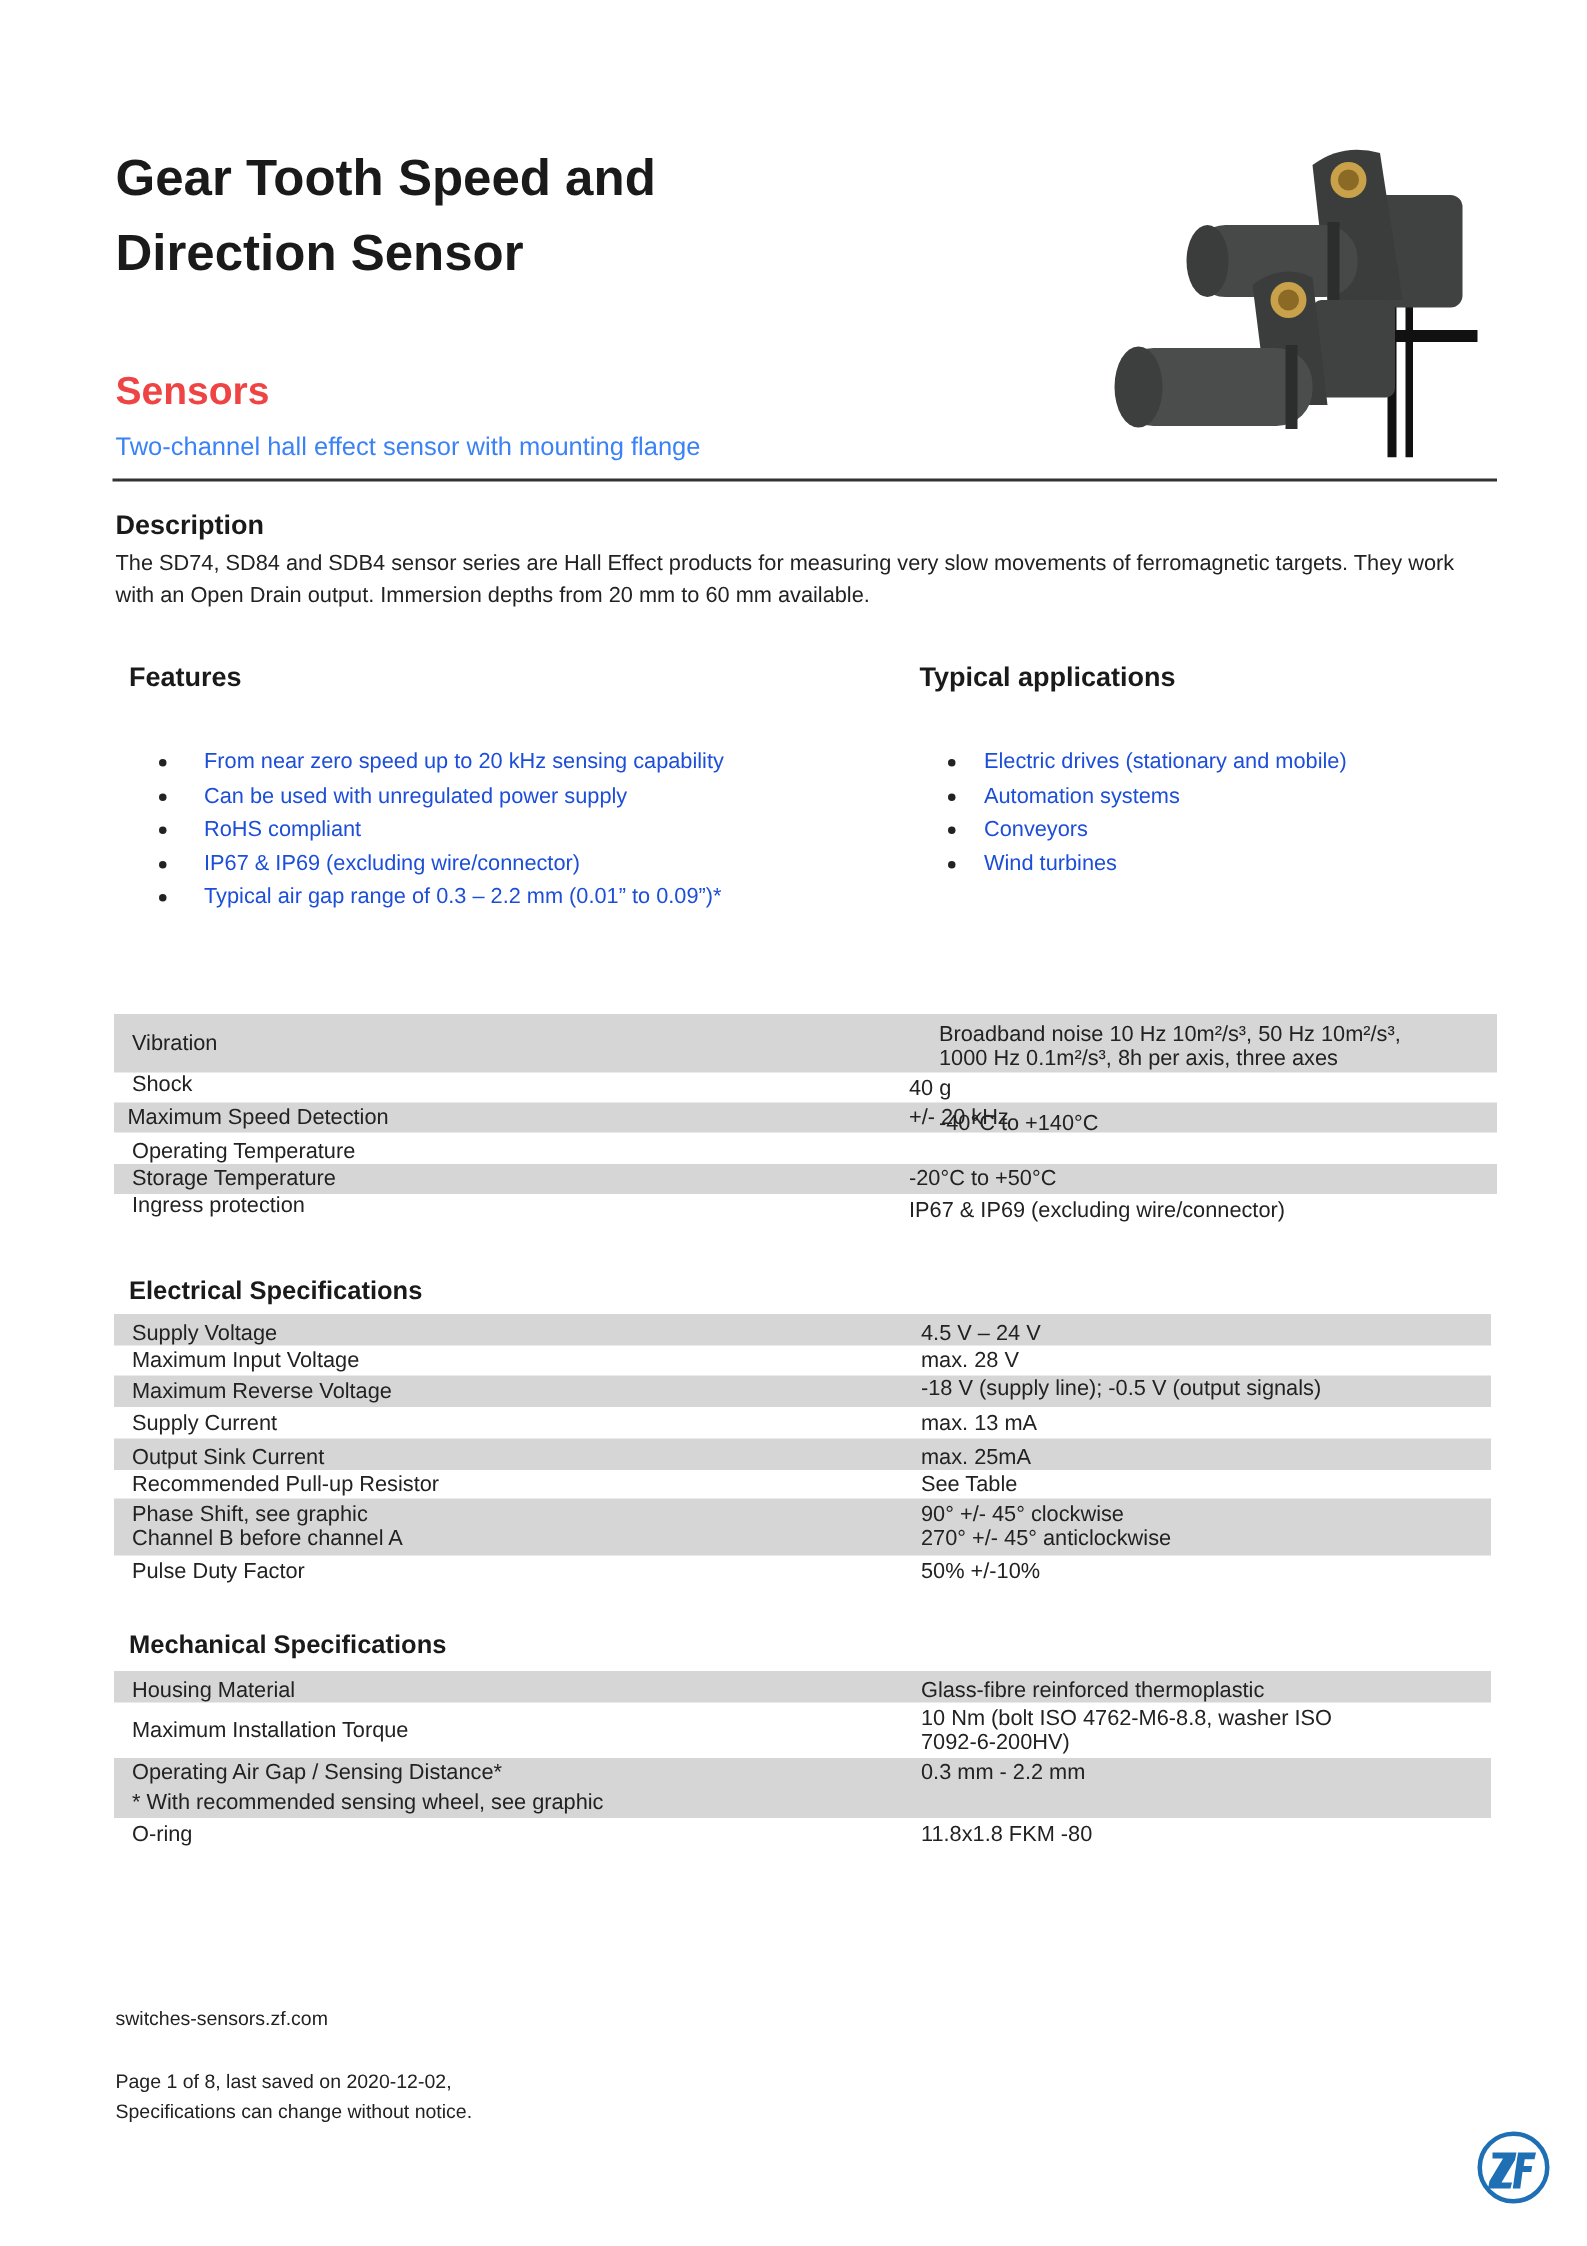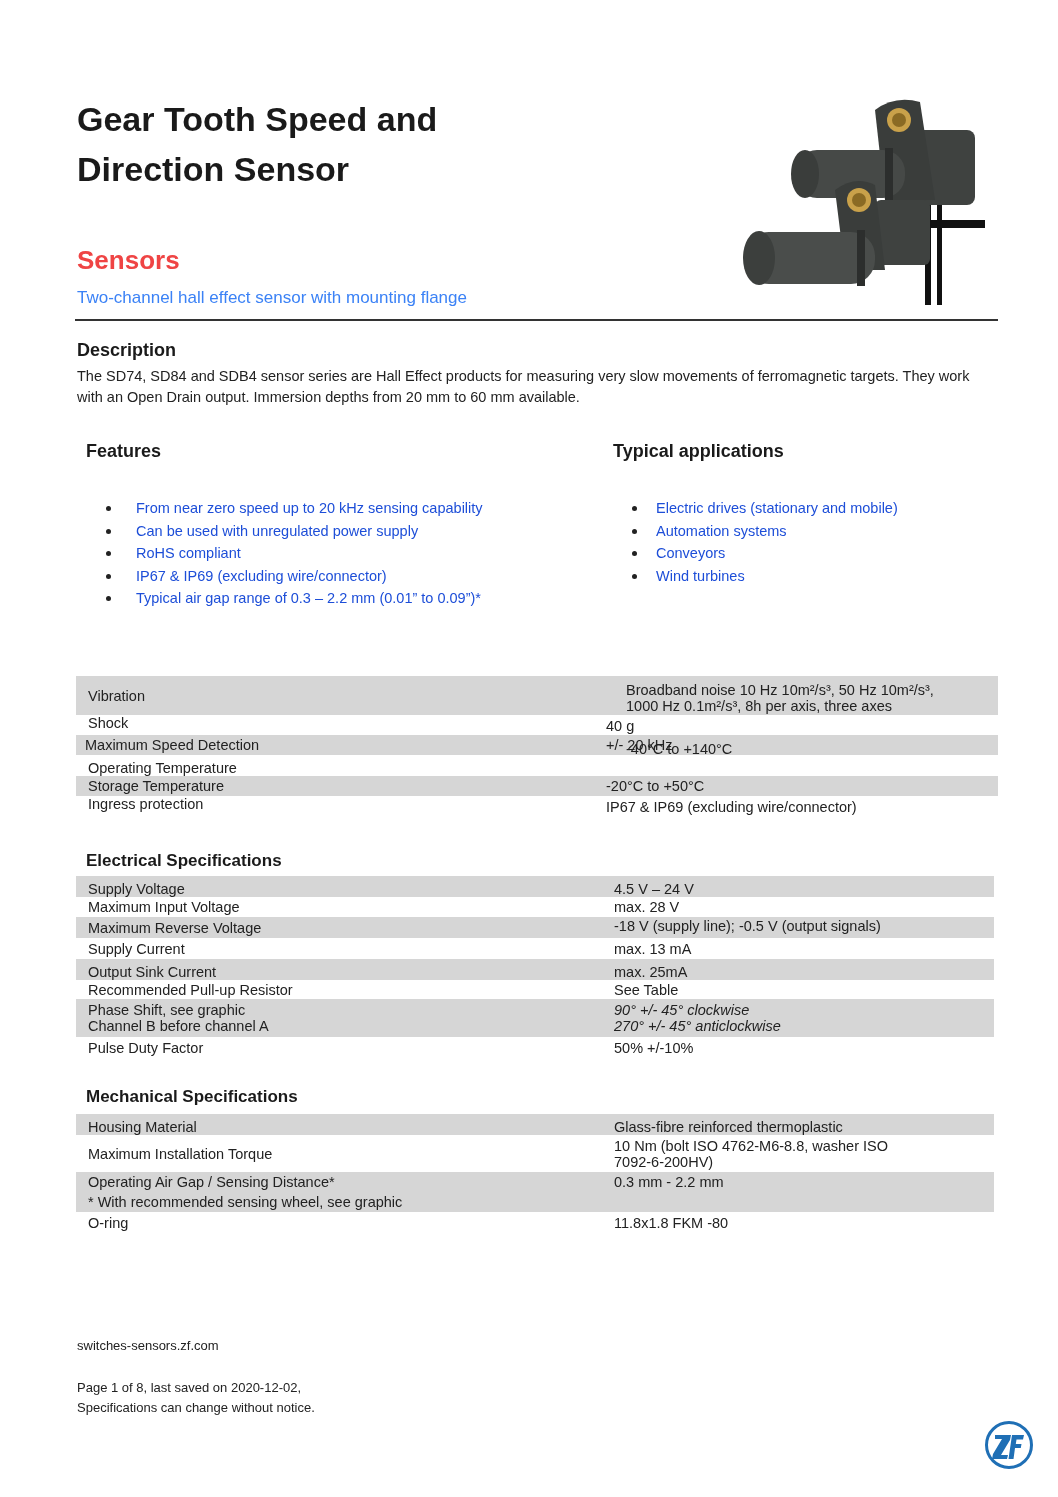--- a/index.html
+++ b/index.html
@@ -170,21 +170,21 @@
     <div class="k" style="width:538px;">Output Sink Current</div>
     <div class="v">max. 25mA</div>
   </div>
   <div class="spec-row" style="height:19px; align-items:center;">
     <div class="k" style="width:538px;">Recommended Pull-up Resistor</div>
     <div class="v">See Table</div>
   </div>
   <div class="spec-row shaded" style="height:38px; align-items:center;">
     <div class="k" style="width:538px; white-space:pre-line;">Phase Shift, see graphic
 Channel B before channel A</div>
-    <div class="v" style="white-space:pre-line;font-style:italic;">90° +/- 45° clockwise
+    <div class="v" style="white-space:pre-line;">90° +/- 45° clockwise
 270° +/- 45° anticlockwise</div>
   </div>
   <div class="spec-row" style="height:22px; align-items:center;">
     <div class="k" style="width:538px;">Pulse Duty Factor</div>
     <div class="v">50% +/-10%</div>
   </div>
 </div>
 
 <h3 class="spec-heading" style="top:1087px;">Mechanical Specifications</h3>
 <div class="spec-table" style="top:1114px; width:918px;">

